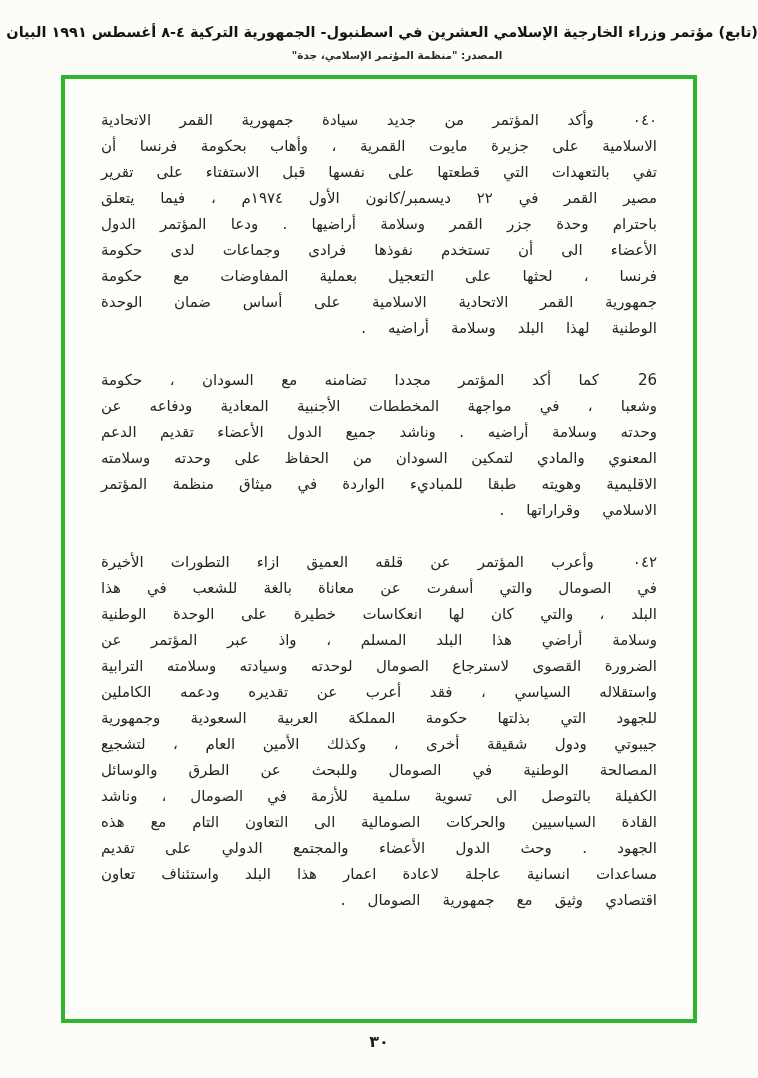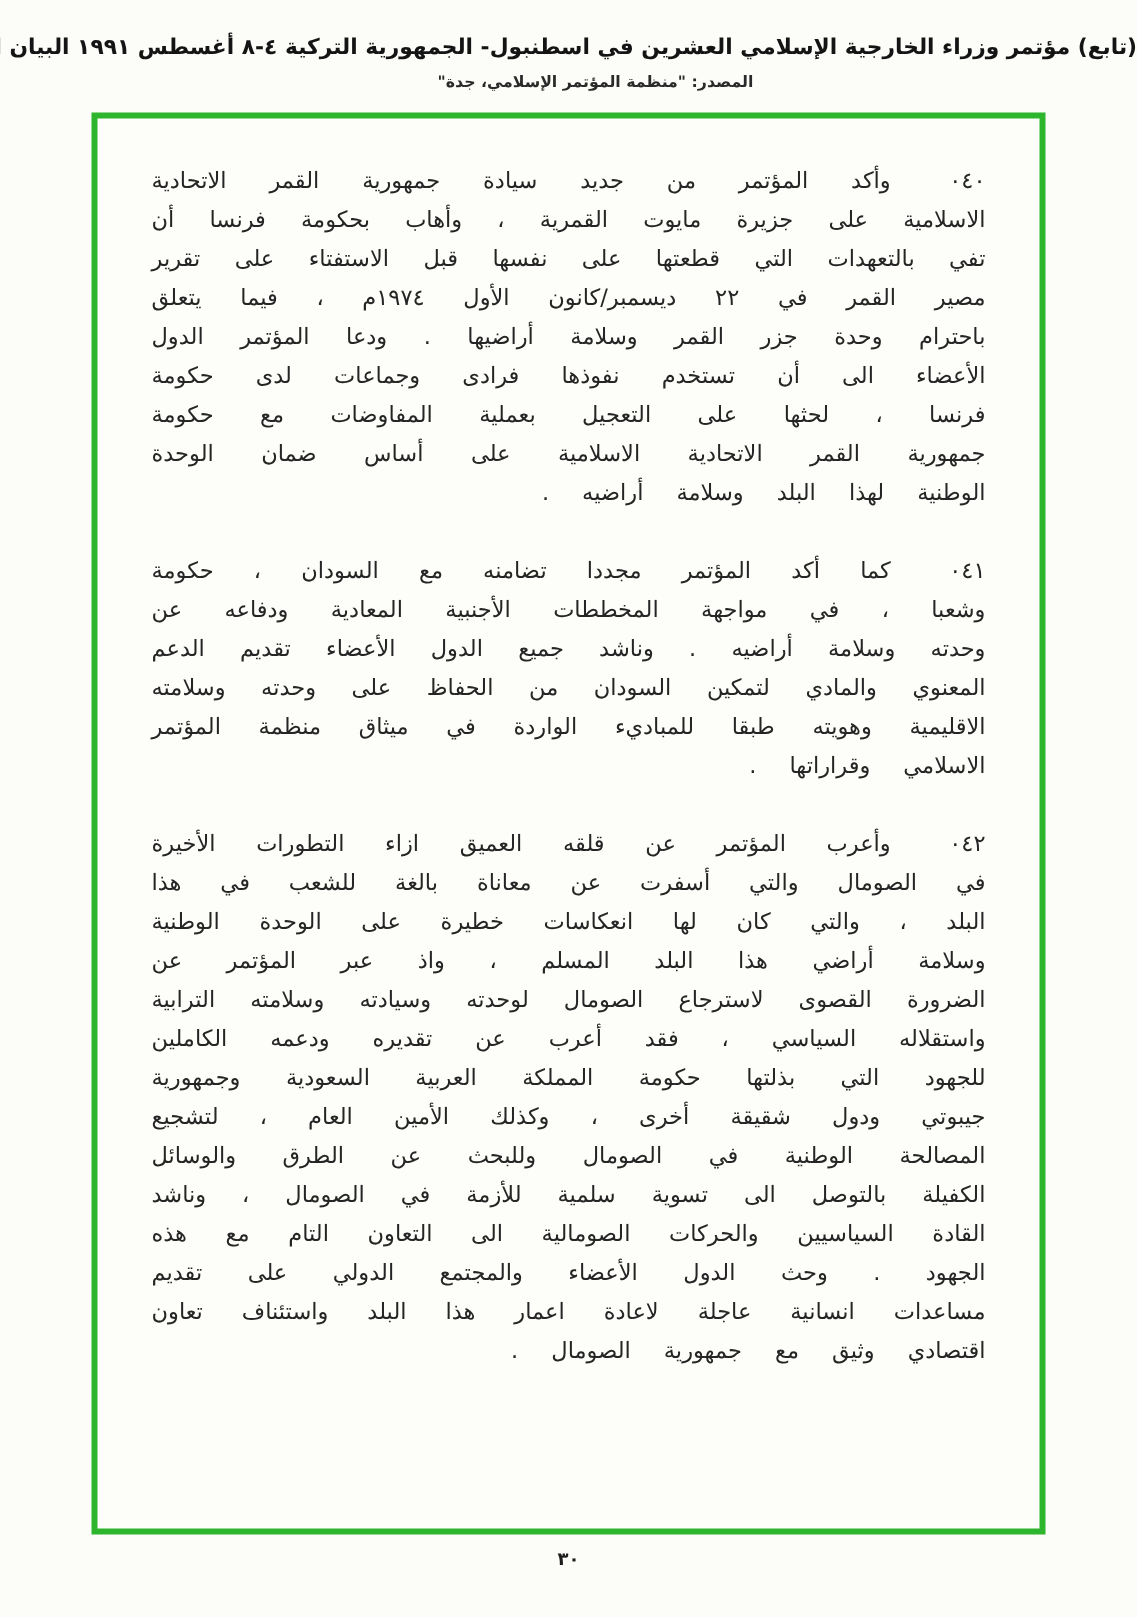--- a/index.html
+++ b/index.html
@@ -58,21 +58,21 @@
   .para:last-child { margin-bottom: 0; }
   .para-num {
     font-weight: normal;
     margin-left: 2.6em; 
     white-space: nowrap;
   }
   .para-text { }
   .page-number {
     margin-top: 9px;
     text-align: center;
-    font-size: 12px;
+    font-size: 16px;
     font-weight: bold;
     color: #1c1c1c;
   }
 </style>
 </head>
 <body>
 
 <div class="page">
 
   <div class="doc-header">
@@ -80,21 +80,21 @@
     <div class="doc-source">المصدر: "منظمة المؤتمر الإسلامي، جدة"</div>
   </div>
 
   <div class="content-box">
 
     <p class="para">
       <span class="para-num">٠٤٠</span><span class="para-text">وأكد المؤتمر من جديد سيادة جمهورية القمر الاتحادية الاسلامية على جزيرة مايوت القمرية ، وأهاب بحكومة فرنسا أن تفي بالتعهدات التي قطعتها على نفسها قبل الاستفتاء على تقرير مصير القمر في ٢٢ ديسمبر/كانون الأول ١٩٧٤م ، فيما يتعلق باحترام وحدة جزر القمر وسلامة أراضيها . ودعا المؤتمر الدول الأعضاء الى أن تستخدم نفوذها فرادى وجماعات لدى حكومة فرنسا ، لحثها على التعجيل بعملية المفاوضات مع حكومة جمهورية القمر الاتحادية الاسلامية على أساس ضمان الوحدة الوطنية لهذا البلد وسلامة أراضيه .</span>
     </p>
 
     <p class="para">
-      <span class="para-num">٠٤١</span><span class="para-text">كما أكد المؤتمر مجددا تضامنه مع السودان ، حكومة وشعبا ، في مواجهة المخططات الأجنبية المعادية ودفاعه عن وحدته وسلامة أراضيه . وناشد جميع الدول الأعضاء تقديم الدعم المعنوي والمادي لتمكين السودان من الحفاظ على وحدته وسلامته الاقليمية وهويته طبقا للمباديء الواردة في ميثاق منظمة المؤتمر الاسلامي وقراراتها .</span>
+      <span class="para-num">26</span><span class="para-text">كما أكد المؤتمر مجددا تضامنه مع السودان ، حكومة وشعبا ، في مواجهة المخططات الأجنبية المعادية ودفاعه عن وحدته وسلامة أراضيه . وناشد جميع الدول الأعضاء تقديم الدعم المعنوي والمادي لتمكين السودان من الحفاظ على وحدته وسلامته الاقليمية وهويته طبقا للمباديء الواردة في ميثاق منظمة المؤتمر الاسلامي وقراراتها .</span>
     </p>
 
     <p class="para">
       <span class="para-num">٠٤٢</span><span class="para-text">وأعرب المؤتمر عن قلقه العميق ازاء التطورات الأخيرة في الصومال والتي أسفرت عن معاناة بالغة للشعب في هذا البلد ، والتي كان لها انعكاسات خطيرة على الوحدة الوطنية وسلامة أراضي هذا البلد المسلم ، واذ عبر المؤتمر عن الضرورة القصوى لاسترجاع الصومال لوحدته وسيادته وسلامته الترابية واستقلاله السياسي ، فقد أعرب عن تقديره ودعمه الكاملين للجهود التي بذلتها حكومة المملكة العربية السعودية وجمهورية جيبوتي ودول شقيقة أخرى ، وكذلك الأمين العام ، لتشجيع المصالحة الوطنية في الصومال وللبحث عن الطرق والوسائل الكفيلة بالتوصل الى تسوية سلمية للأزمة في الصومال ، وناشد القادة السياسيين والحركات الصومالية الى التعاون التام مع هذه الجهود . وحث الدول الأعضاء والمجتمع الدولي على تقديم مساعدات انسانية عاجلة لاعادة اعمار هذا البلد واستئناف تعاون اقتصادي وثيق مع جمهورية الصومال .</span>
     </p>
 
   </div>
 
   <div class="page-number">٣٠</div>
 

